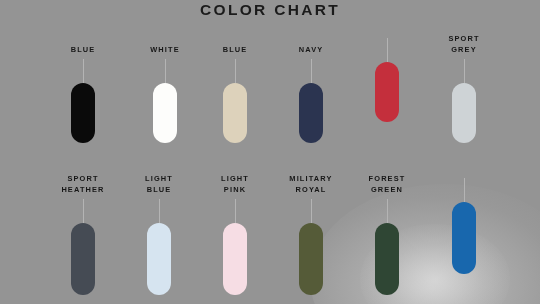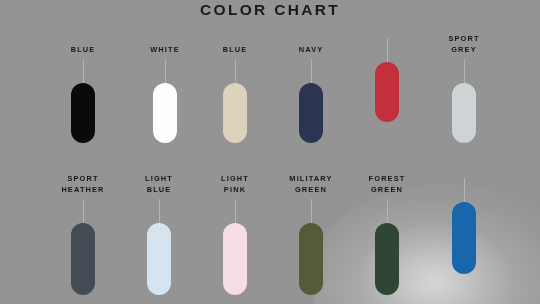--- a/index.html
+++ b/index.html
@@ -162,21 +162,21 @@
         <div class="pill" style="background: rgb(214, 228, 240);"></div>
       </div>
       <div class="swatch-cell" style="left: 235px;">
         <div class="swatch-label">LIGHT
 PINK</div>
         <div class="leader" style="background: rgb(180, 180, 180);"></div>
         <div class="pill" style="background: rgb(246, 221, 228);"></div>
       </div>
       <div class="swatch-cell" style="left: 311px;">
         <div class="swatch-label">MILITARY
-GREEN</div>
+ROYAL</div>
         <div class="leader" style="background: rgb(180, 180, 180);"></div>
         <div class="pill" style="background: rgb(85, 91, 56);"></div>
       </div>
       <div class="swatch-cell" style="left: 387px;">
         <div class="swatch-label">FOREST
 GREEN</div>
         <div class="leader" style="background: rgb(180, 180, 180);"></div>
         <div class="pill" style="background: rgb(47, 70, 52);"></div>
       </div>
       <div class="swatch-cell" style="left: 464px;">

